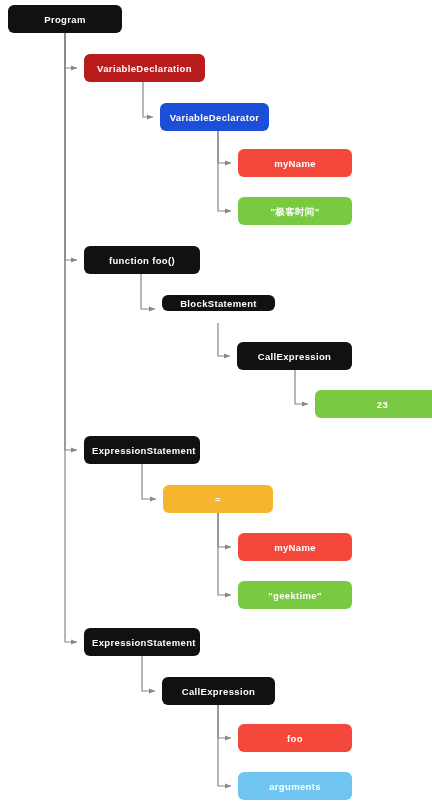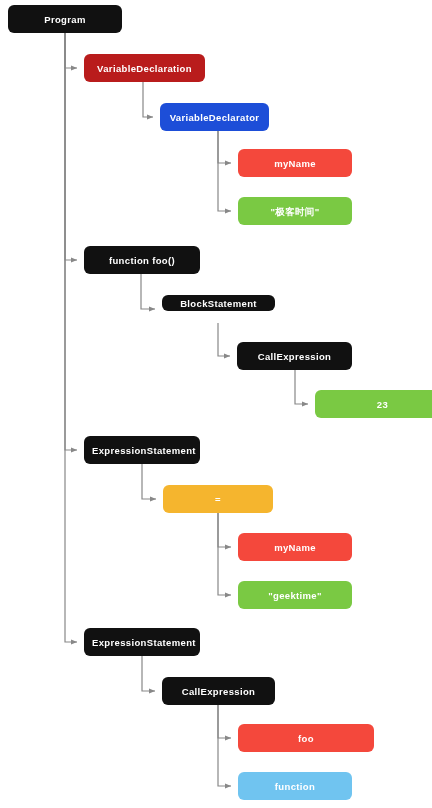--- a/index.html
+++ b/index.html
@@ -103,21 +103,21 @@
       </div>
       <div class="node center" style="left: 238px; top: 581px; width: 114px; height: 28px; background: rgb(122, 201, 67);">
         <span class="lbl">"geektime"</span>
       </div>
       <div class="node left" style="left: 84px; top: 628px; width: 116px; height: 28px; background: rgb(17, 17, 17);">
         <span class="lbl">ExpressionStatement</span>
       </div>
       <div class="node center" style="left: 162px; top: 677px; width: 113px; height: 28px; background: rgb(17, 17, 17);">
         <span class="lbl">CallExpression</span>
       </div>
-      <div class="node center" style="left: 238px; top: 724px; width: 136px; height: 28px; background: rgb(244, 72, 60);">
+      <div class="node center" style="left: 238px; top: 724px; width: 114px; height: 28px; background: rgb(244, 72, 60);">
         <span class="lbl">foo</span>
       </div>
       <div class="node center" style="left: 238px; top: 772px; width: 114px; height: 28px; background: rgb(112, 196, 240);">
-        <span class="lbl">function</span>
+        <span class="lbl">arguments</span>
       </div>
     </div>
 
 </div>
 
 </body></html>

